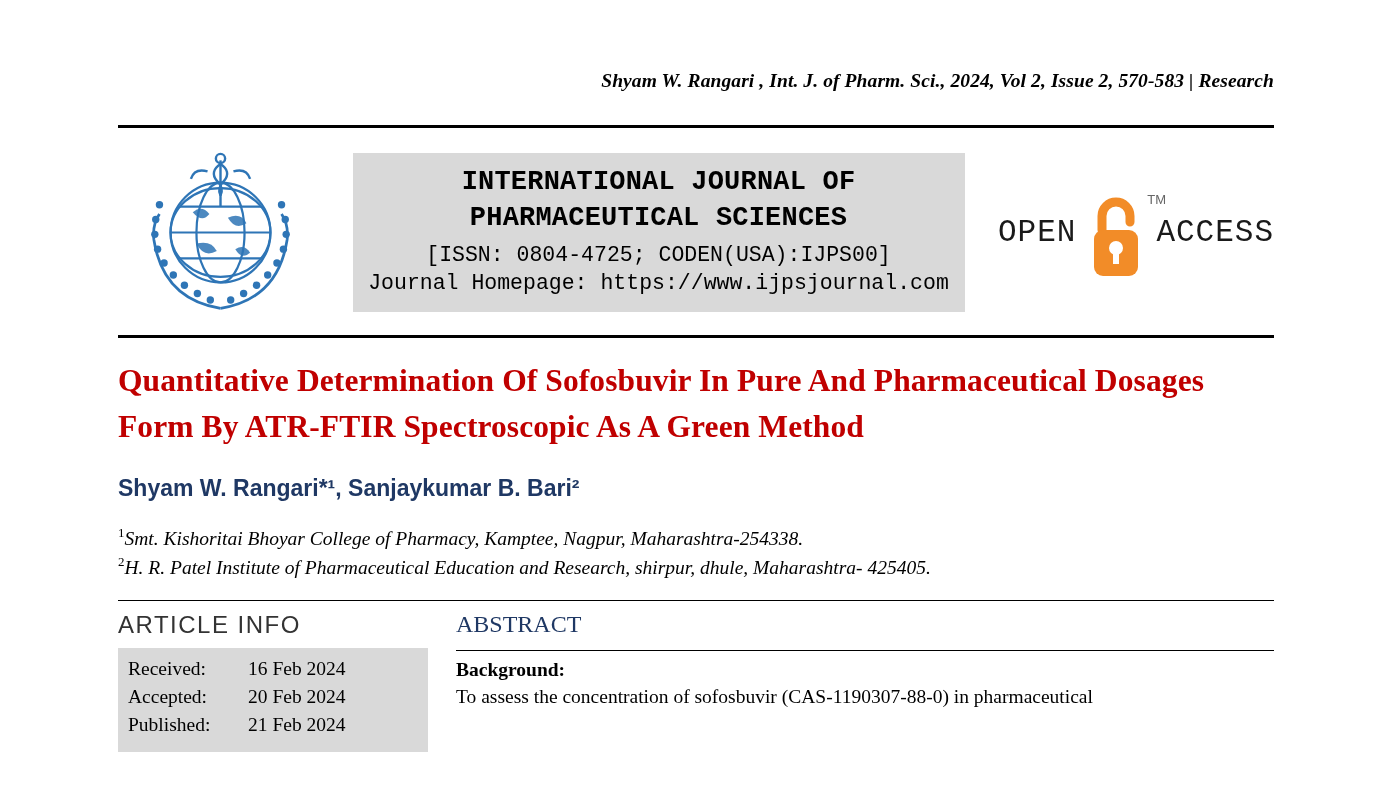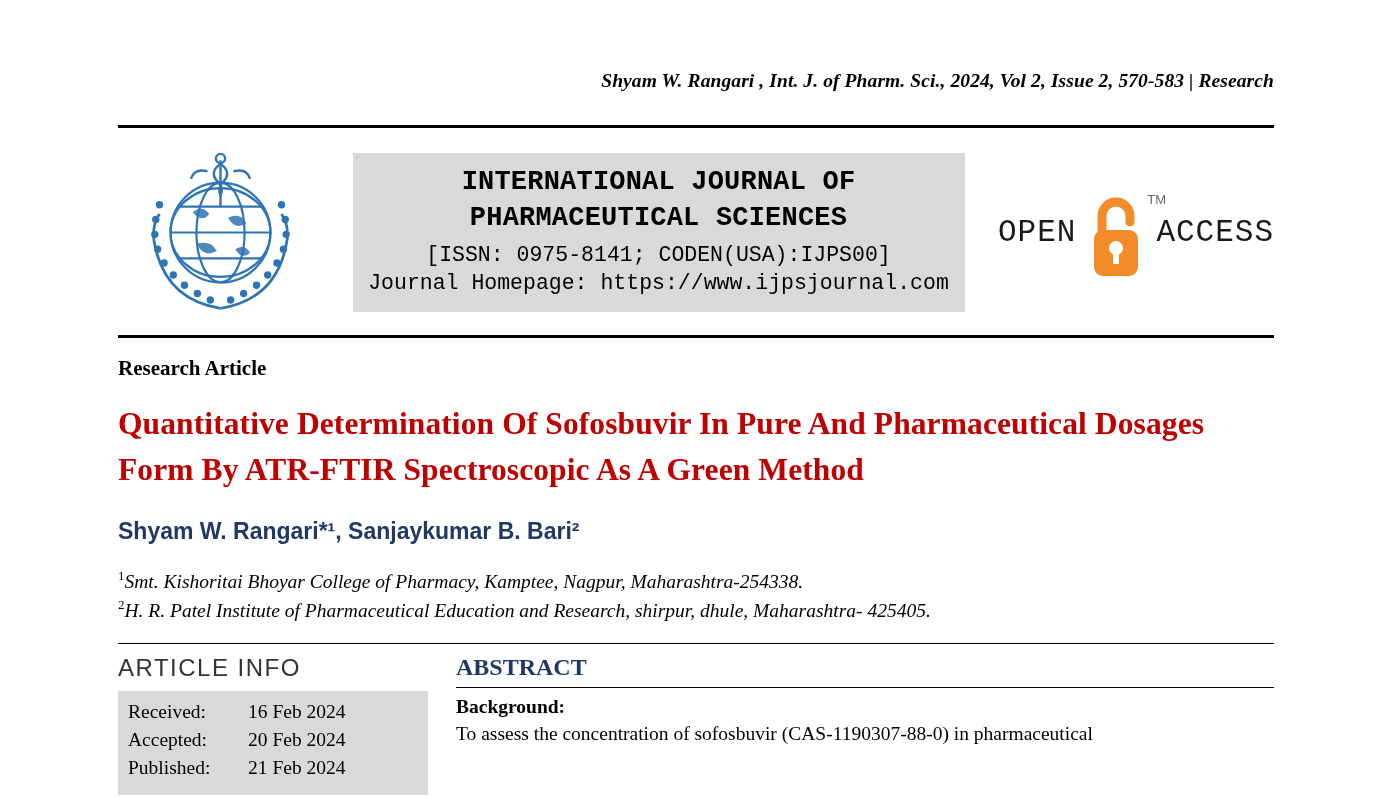--- a/index.html
+++ b/index.html
@@ -164,25 +164,25 @@
     display: flex;
   }
   .info-label { flex: 0 0 120px; }
   .info-value { flex: 1 1 auto; }
 
   .abstract-col {
     flex: 1 1 auto;
     min-width: 0;
   }
   .abstract-head {
-    font-weight: bold;
+    font-weight: normal;
     font-size: 24px;
     color: #1F3864;
     border-bottom: 1.5px solid #000;
-    padding-bottom: 6px;
+    padding-bottom: 12px;
   }
   .abstract-sub {
     font-weight: bold;
     font-size: 19.5px;
     margin-top: 8px;
   }
   .abstract-body {
     font-size: 19.5px;
     line-height: 1.42;
     text-align: justify;
@@ -245,41 +245,40 @@
           <circle cx="139" cy="157" r="4"></circle>
             <circle cx="125" cy="166" r="4"></circle>
           <circle cx="111" cy="173" r="4"></circle>
         </g>
       </svg>
     </div>
 
     <div class="journal-box">
       <div class="jtitle">INTERNATIONAL JOURNAL OF</div>
       <div class="jtitle">PHARMACEUTICAL SCIENCES</div>
-      <div class="jissn">[ISSN: 0975-8141; CODEN(USA):IJPS00]</div>
+      <div class="jissn">[ISSN: 0804-4725; CODEN(USA):IJPS00]</div>
       <div class="jhome">Journal Homepage: https://www.ijpsjournal.com</div>
     </div>
 
     <div class="oa-wrap">
       <span class="oa-text">OPEN</span>
       <span class="oa-lock">
         <svg width="72" height="94" viewBox="0 0 72 94">
           <path d="M22 44 V30 a14 14 0 0 1 28 0 V36" fill="none" stroke="#F28C28" stroke-width="9" stroke-linecap="round"></path>
           <rect x="14" y="44" width="44" height="46" rx="9" fill="#F28C28"></rect>
           <circle cx="36" cy="62" r="7" fill="#ffffff"></circle>
           <rect x="33" y="62" width="6" height="16" fill="#ffffff"></rect>
         </svg>
       </span>
       <span class="oa-text">ACCESS</span>
       <span class="oa-tm">TM</span>
     </div>
 
   </div>
 
-  <div class="article-type">Research Article</div>
 
   <div class="paper-title">Quantitative Determination Of Sofosbuvir In Pure And Pharmaceutical Dosages Form By ATR-FTIR Spectroscopic As A Green Method</div>
 
   <div class="authors">Shyam W. Rangari*¹, Sanjaykumar B. Bari²</div>
 
   <div class="affiliations">
     <div>
       <sup>1</sup><span>Smt. Kishoritai Bhoyar College of Pharmacy, Kamptee, Nagpur, Maharashtra-254338.</span>
     </div>
     <div>

